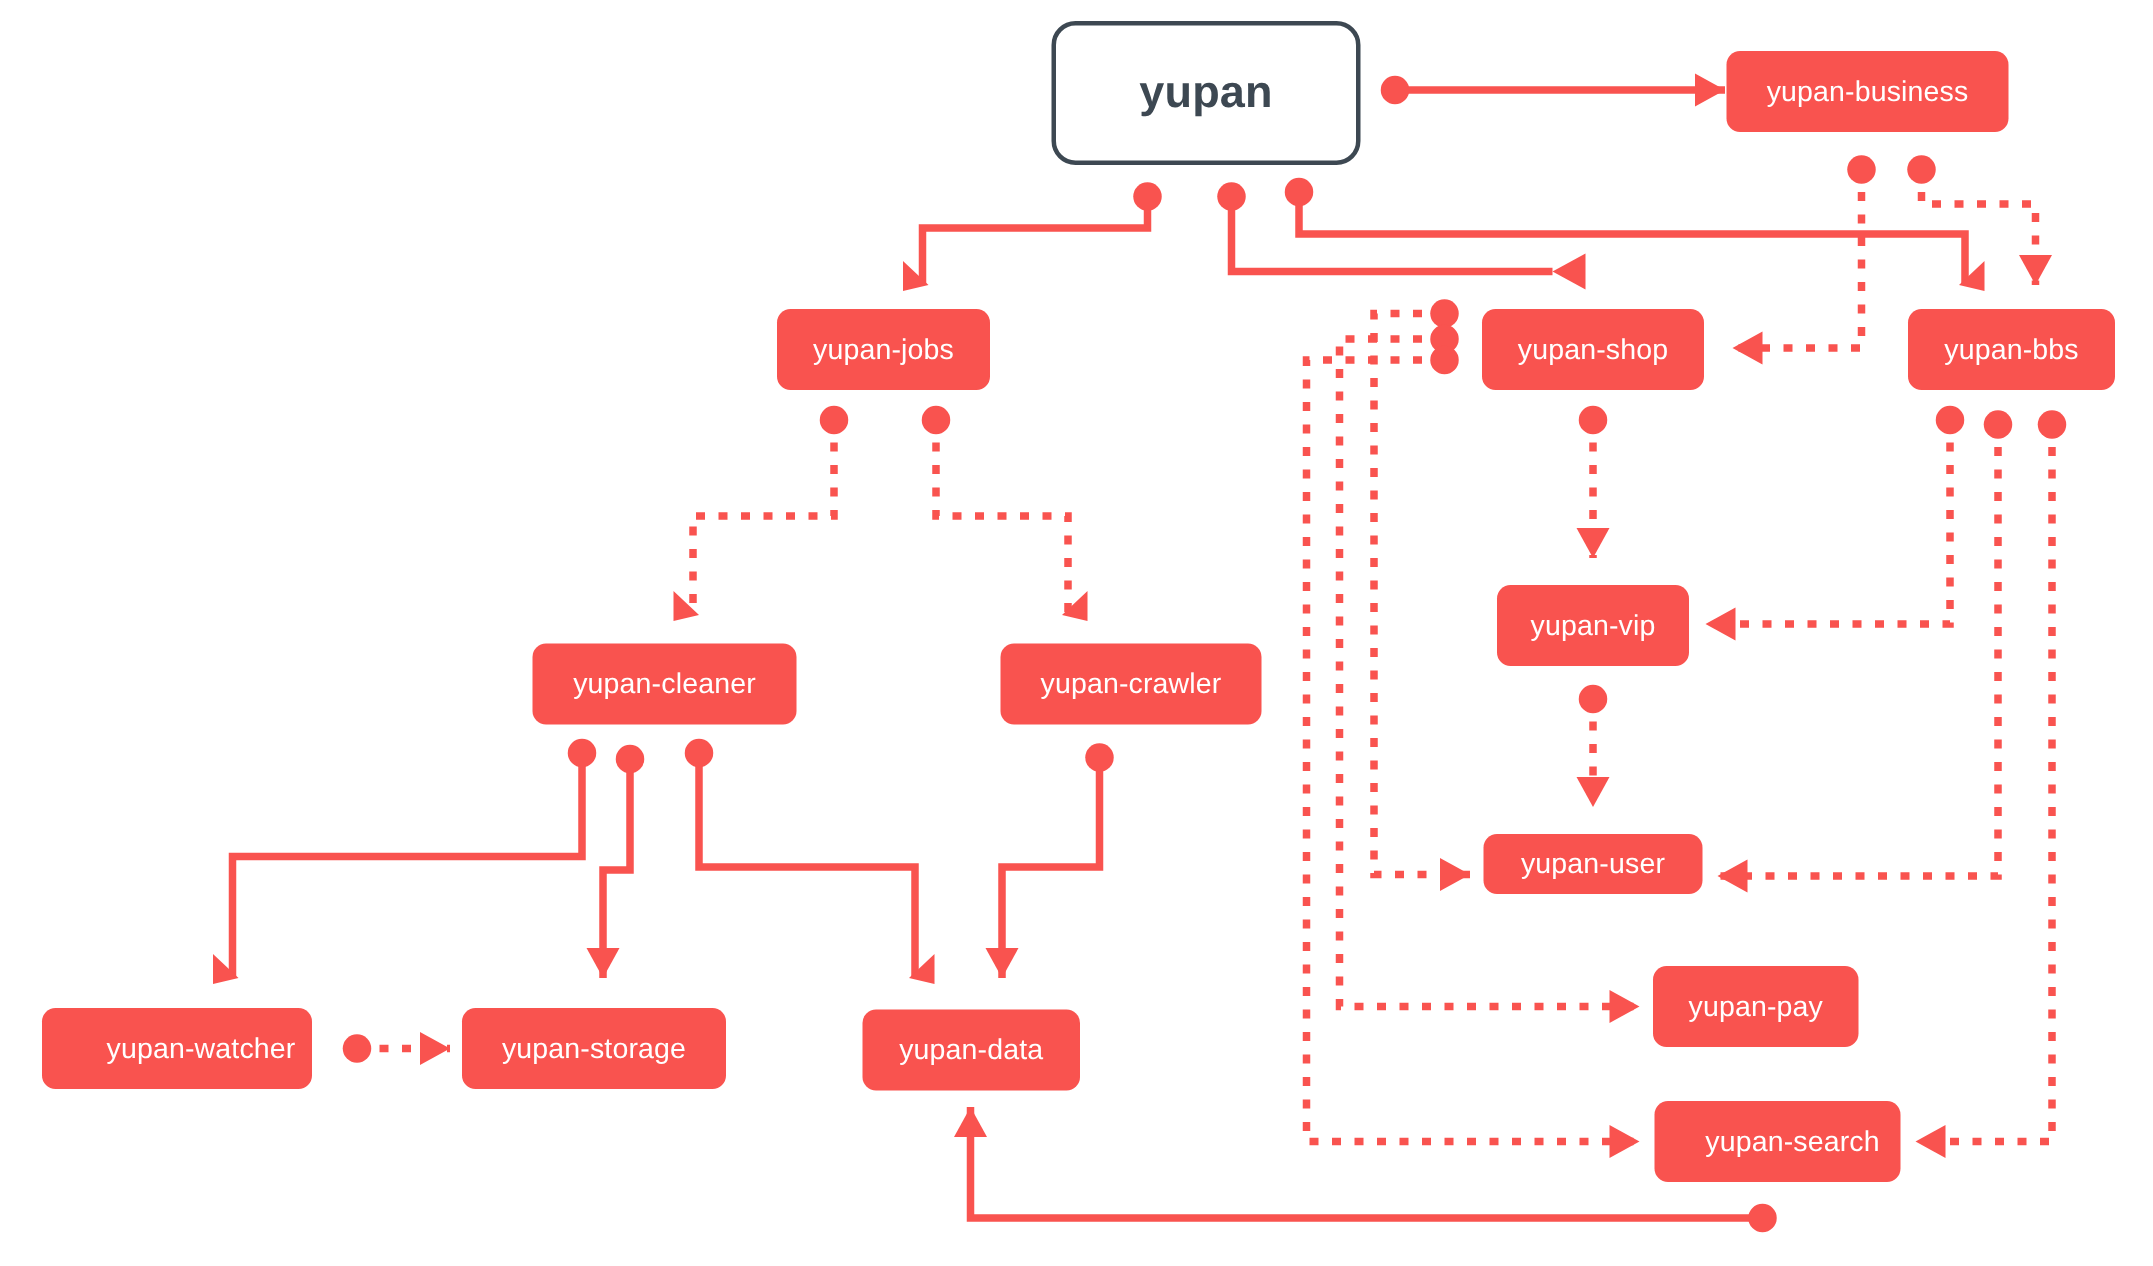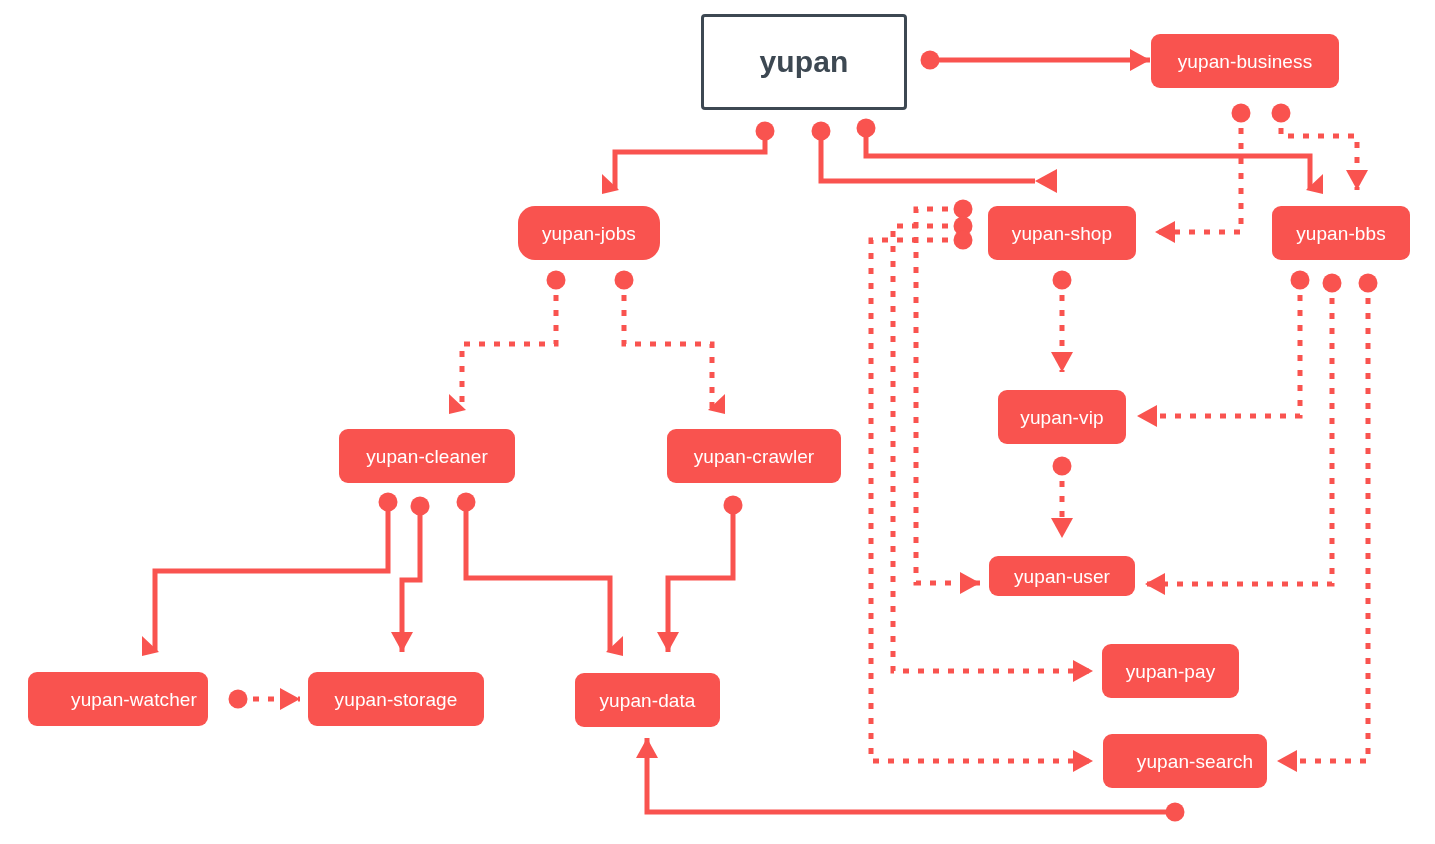--- a/index.html
+++ b/index.html
@@ -5,21 +5,21 @@
   html,body{margin:0;padding:0;background:#ffffff;}
   body{font-family:"Liberation Sans","DejaVu Sans",sans-serif;}
   #stage{position:relative;width:1435px;height:844px;background:#ffffff;overflow:hidden;}
   #edges{position:absolute;left:0;top:0;width:1435px;height:844px;}
   .node{
     position:absolute;box-sizing:border-box;display:flex;align-items:center;justify-content:center;
     background:#F9534F;color:#ffffff;border-radius:9px;font-size:19px;font-weight:400;
     letter-spacing:.1px;white-space:nowrap;line-height:1;
   }
   .node.root{
-    background:#ffffff;color:#3D4852;border:3px solid #3D4852;border-radius:4px;
+    background:#ffffff;color:#3D4852;border:3px solid #3D4852;border-radius:16px;
     font-size:30px;font-weight:700;
   }
 </style>
 </head>
 <body>
 
 <div id="stage">
   <svg id="edges" viewBox="0 0 1435 844">
       <polyline points="930,60 1150,60" fill="none" stroke="#F9534F" stroke-width="5" stroke-linecap="butt" stroke-linejoin="miter"></polyline>
       <circle cx="930" cy="60" r="9.5" fill="#F9534F"></circle>
@@ -88,30 +88,30 @@
       <circle cx="1175" cy="812" r="9.5" fill="#F9534F"></circle>
       <polygon points="647,738 636,758 658,758" fill="#F9534F"></polygon>
     </svg>
   <div id="nodes">
       <div class="node root" style="left: 701px; top: 14px; width: 206px; height: 96px;">
         <span>yupan</span>
       </div>
       <div class="node" style="left: 1151px; top: 34px; width: 188px; height: 54px; justify-content: center;">
         <span>yupan-business</span>
       </div>
-      <div class="node" style="left: 518px; top: 206px; width: 142px; height: 54px; border-radius: 17px;">
+      <div class="node" style="left: 518px; top: 206px; width: 142px; height: 54px;">
         <span>yupan-jobs</span>
       </div>
       <div class="node" style="left: 988px; top: 206px; width: 148px; height: 54px;">
         <span>yupan-shop</span>
       </div>
       <div class="node" style="left: 1272px; top: 206px; width: 138px; height: 54px;">
         <span>yupan-bbs</span>
       </div>
-      <div class="node" style="left: 339px; top: 429px; width: 176px; height: 54px;">
+      <div class="node" style="left: 355px; top: 429px; width: 176px; height: 54px;">
         <span>yupan-cleaner</span>
       </div>
       <div class="node" style="left: 667px; top: 429px; width: 174px; height: 54px;">
         <span>yupan-crawler</span>
       </div>
       <div class="node" style="left: 998px; top: 390px; width: 128px; height: 54px;">
         <span>yupan-vip</span>
       </div>
       <div class="node" style="left: 989px; top: 556px; width: 146px; height: 40px;">
         <span>yupan-user</span>

